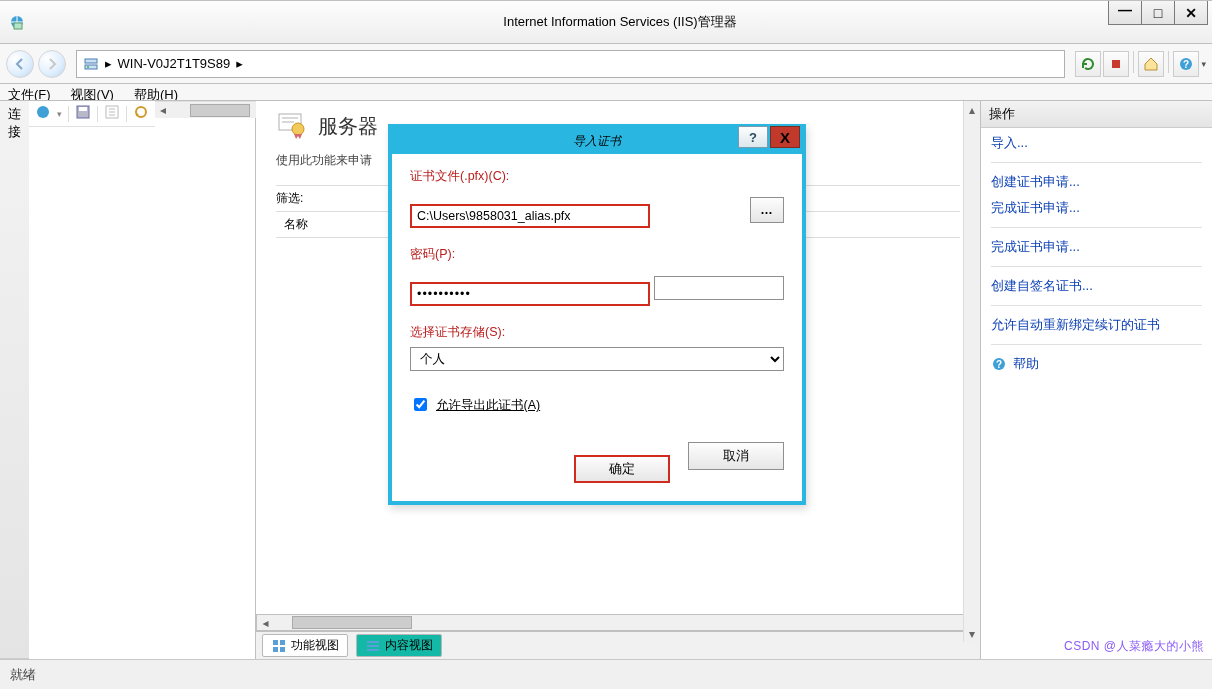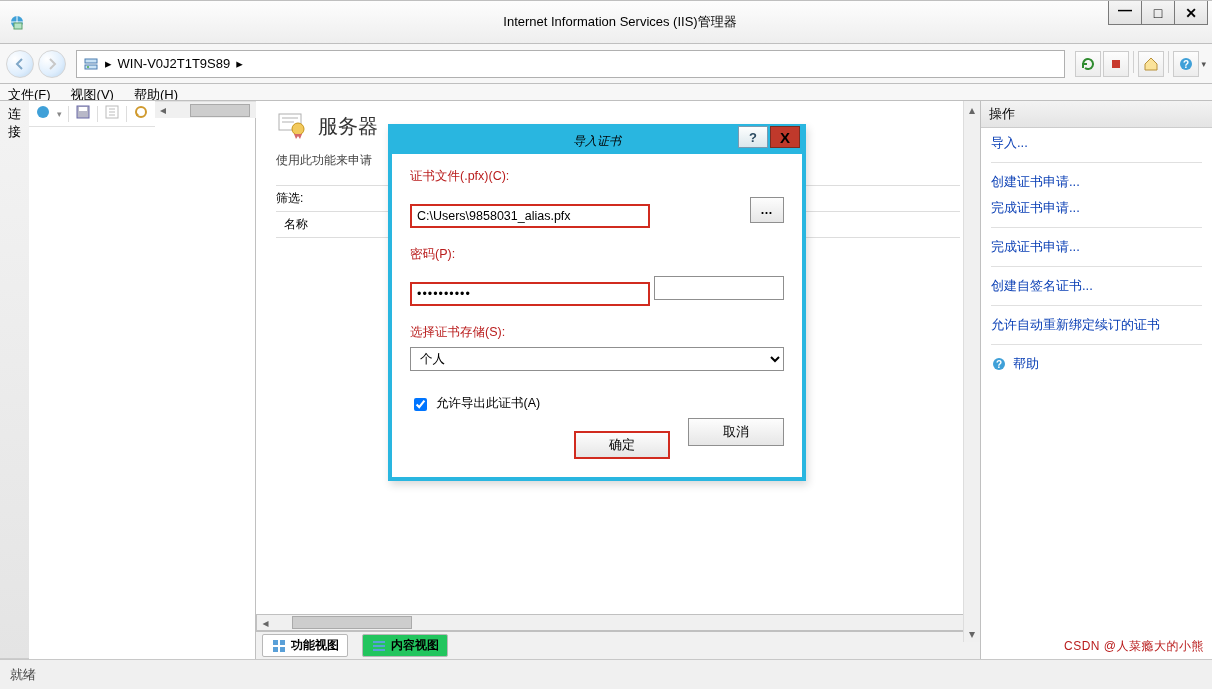--- a/index.html
+++ b/index.html
@@ -44,22 +44,22 @@
   .feature-desc { margin: 8px 0 16px 0; color: #444; }
   .filter-row { display: flex; align-items: center; gap: 8px; border-top: 1px solid #ddd; border-bottom: 1px solid #ddd; padding: 4px 0; }
   .list-header { display: flex; border-bottom: 1px solid #ddd; }
   .list-header .col { padding: 4px 8px; border-right: 1px solid #eee; font-size: 12px; }
   .hscroll { height: 17px; background: #f0f0f0; border: 1px solid #c0c0c0; display: flex; align-items: center; margin-top: auto; }
   .hscroll .thumb { height: 13px; background: #cdcdcd; border: 1px solid #aaa; margin: 0 18px; flex: 0 0 120px; }
   .hscroll .arrow { width: 17px; height: 15px; display:flex;align-items:center;justify-content:center;color:#666; }
 
   
   .view-tabs { height: 28px; border-top: 1px solid #c0c0c0; background: #f1f1f1; display: flex; align-items: center; padding: 0 6px; gap: 8px; }
-  .view-tab { border: 1px solid #b8b8b8; background: #fff; padding: 2px 8px; border-radius: 2px; display: flex; align-items: center; gap: 4px; font-size: 12px; font-weight: bold; }
-  .view-tab.inactive { background: #22c55e; margin-left: 6px; }
+  .view-tab { border: 1px solid #b8b8b8; background: #fff; padding: 2px 8px; border-radius: 2px; display: flex; align-items: center; gap: 4px; font-size: 12px; }
+  .view-tab.inactive { background: #14b8a6; }
 
   
   .right-pane { width: 232px; border-left: 1px solid #c0c0c0; background: #fff; display: flex; flex-direction: column; }
   .actions-list { padding: 6px 10px; display: flex; flex-direction: column; gap: 8px; font-size: 13px; }
   .action-link { color: #0a3fb5; cursor: pointer; }
   .help-row { display: flex; align-items: center; gap: 6px; }
 
   
   .statusbar { position: absolute; left: 0; right: 0; bottom: 0; height: 30px; background: #f0f0f0; border-top: 1px solid #c8c8c8; color: #444; padding-left: 10px; font-size: 13px; line-height: 30px; }
 
@@ -68,25 +68,25 @@
   .modal-title { height: 26px; background: #29b6e0; color: #000; display: flex; align-items: center; position: relative; }
   .modal-title .txt { flex: 1; text-align: center; font-size: 12px; font-style: italic; }
   .modal-title .help { position: absolute; right: 34px; top: -2px; height: 22px; width: 30px; background: linear-gradient(#fdfefe,#dbe7ec); border: 1px solid #7a9ab0; color: #2a4a60; font-weight: bold; display: flex; align-items: center; justify-content: center; font-size: 13px; }
   .modal-title .close { position: absolute; right: 2px; top: -2px; height: 22px; width: 30px; background: #c0392b; color: #000; font-weight: bold; border: 1px solid #7a2c22; display: flex; align-items: center; justify-content: center; font-size: 15px; }
   .modal-body { padding: 14px 18px 18px; font-size: 12.5px; }
   .form-label { margin-bottom: 6px; color: #b91c1c; }
   .input-row { display: flex; align-items: center; gap: 10px; margin-bottom: 18px; }
   input[type=text], input[type=password], select.combo { height: 24px; border: 1px solid #8f8f8f; font-size: 12.5px; padding: 2px 5px; background: #fff; font-family: inherit; width: 100%; }
   .red-box { border: 2px solid #d12b1f !important; margin-top: 13px; }
   .browse-btn { width: 34px; height: 26px; border: 1px solid #8f8f8f; background: linear-gradient(#fdfdfd,#e6e6e6); display: flex; align-items: center; justify-content: center; letter-spacing: 1px; font-weight: bold; }
-  .check-row { display: flex; align-items: flex-start; gap: 6px; margin: 24px 0 4px; }
+  .check-row { display: flex; align-items: flex-end; gap: 6px; margin: 24px 0 28px; text-decoration: underline; }
   .dlg-buttons { display: flex; justify-content: flex-end; gap: 18px; }
   .dlg-btn { width: 96px; height: 28px; border: 1px solid #8f8f8f; background: linear-gradient(#fdfdfd,#e6e6e6); font-size: 13px; display:flex;align-items:center;justify-content:center; }
 
-  .watermark { position: absolute; right: 8px; bottom: 34px; color: #b91c1c; font-size: 12px; letter-spacing: .5px; }
+  .watermark { position: absolute; right: 8px; bottom: 34px; color: #8b5cf6; font-size: 12px; letter-spacing: .5px; }
 
   
   .svg16 { width: 16px; height: 16px; }
   .svg32 { width: 32px; height: 32px; }
 
   .left-hscroll { height: 17px; border-top: 1px solid #e0e0e0; background: #f0f0f0; display:flex; align-items:center; }
   .left-hscroll .thumb { flex: 0 0 60px; height: 13px; background: #cdcdcd; border:1px solid #aaa; margin:0 18px; }
   .left-hscroll .arrow { width: 17px; height: 15px; display:flex;align-items:center;justify-content:center;color:#666;}
   .addr-text { font-size: 13px; }
   .combo { appearance: auto; }

